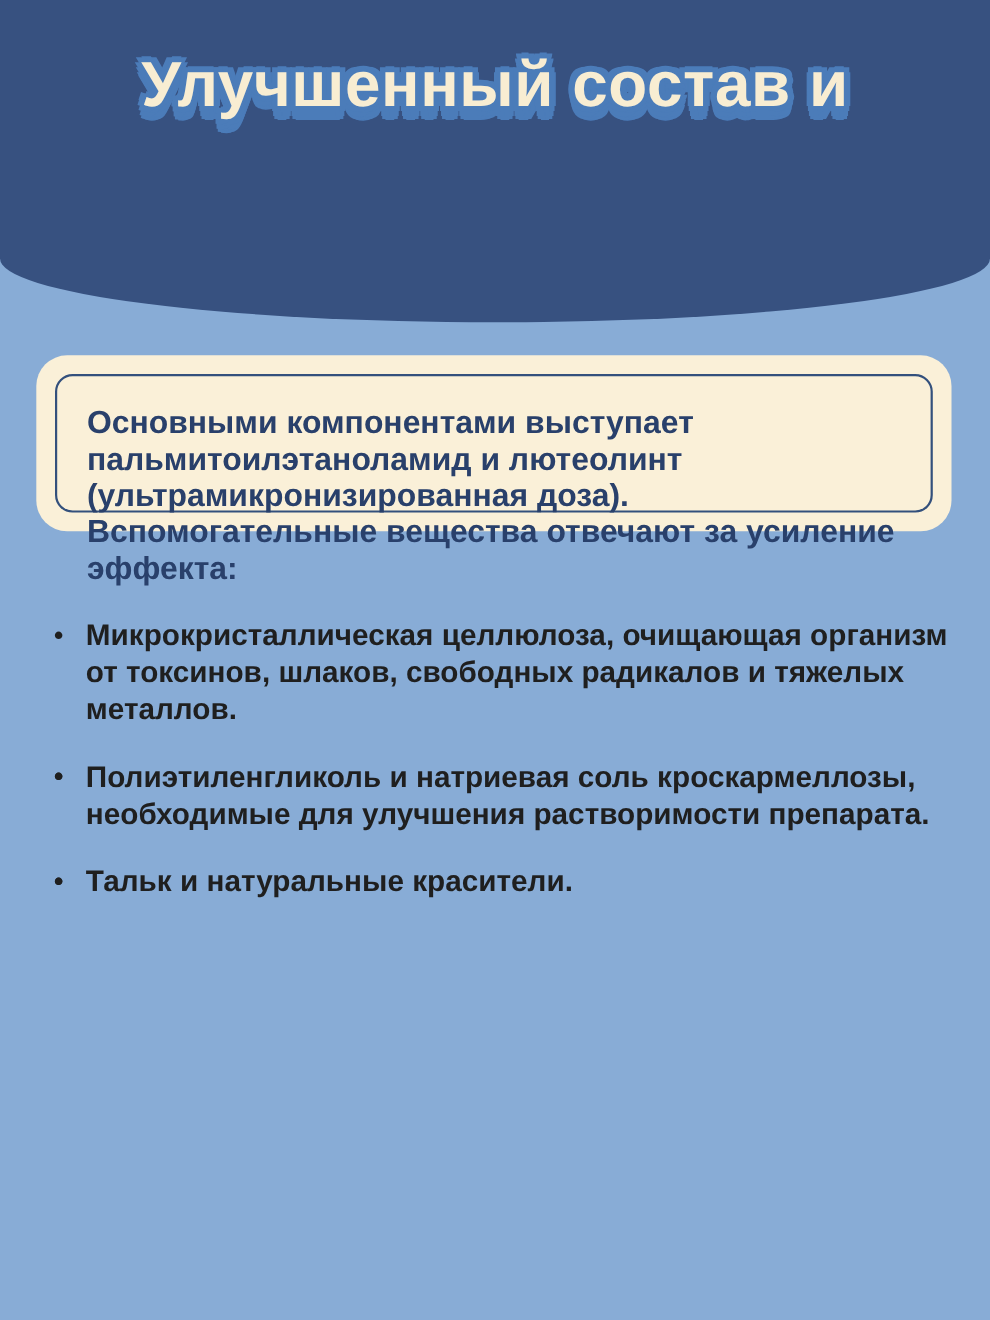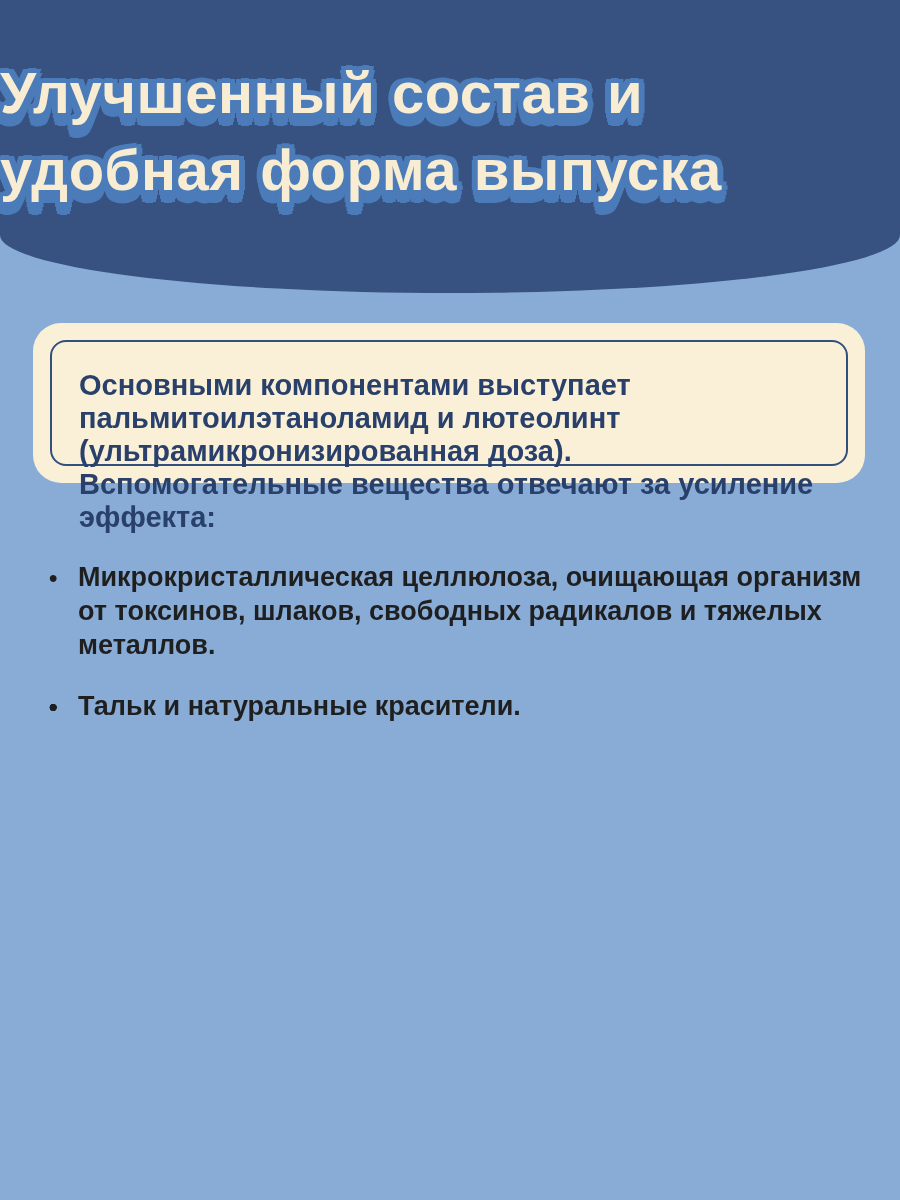--- a/index.html
+++ b/index.html
@@ -19,22 +19,22 @@
   .header {
     position: absolute;
     top: 0; left: 0;
     width: 900px;
     height: 293px;
     background: #375180;
     border-radius: 0 0 50% 50% / 0 0 58px 58px;
   }
 
   .title {
-    padding-top: 54px;
-    text-align: left;
+    padding-top: 38px;
+    text-align: center;
     font-size: 58px;
     font-weight: 700;
     line-height: 77px;
     letter-spacing: 0.5px;
     color: #f8edd2;
     text-shadow:
       -5px -4px 0 #4b7cb9,  0 -5px 0 #4b7cb9,  5px -4px 0 #4b7cb9,
       -6px  0   0 #4b7cb9,  6px  0   0 #4b7cb9,
       -5px  5px 0 #4b7cb9,  0  6px  0 #4b7cb9,  5px  5px 0 #4b7cb9,
       -4px  9px 0 #4b7cb9,  4px  9px 0 #4b7cb9,  0 10px 0 #4b7cb9,
@@ -101,39 +101,39 @@
   }
 </style>
 </head>
 <body>
 
 <div class="page">
 
   <div class="header">
     <h1 class="title">
       <div>Улучшенный состав и</div>
-      <div>удобная форма выпуска</div>
     </h1>
   </div>
 
   <div class="intro-card">
     <div class="inner-border"></div>
     <p class="card-text">Основными компонентами выступает пальмитоилэтаноламид и лютеолинт (ультрамикронизированная доза). Вспомогательные вещества отвечают за усиление эффекта:</p>
   </div>
 
   <ul class="ingredients">
     <li>
       <span class="dot">•</span>
       <span>Микрокристаллическая целлюлоза, очищающая организм от токсинов, шлаков, свободных радикалов и тяжелых металлов.</span>
     </li>
     <li>
       <span class="dot">•</span>
     </li>
     <li>
       <span class="dot">•</span>
+      <span>Полиэтиленгликоль и натриевая соль кроскармеллозы, необходимые для улучшения растворимости препарата.</span>
     </li>
     <li>
       <span class="dot">•</span>
     </li>
     <li>
       <span class="dot">•</span>
       <span>Тальк и натуральные красители.</span>
     </li>
   </ul>
 

